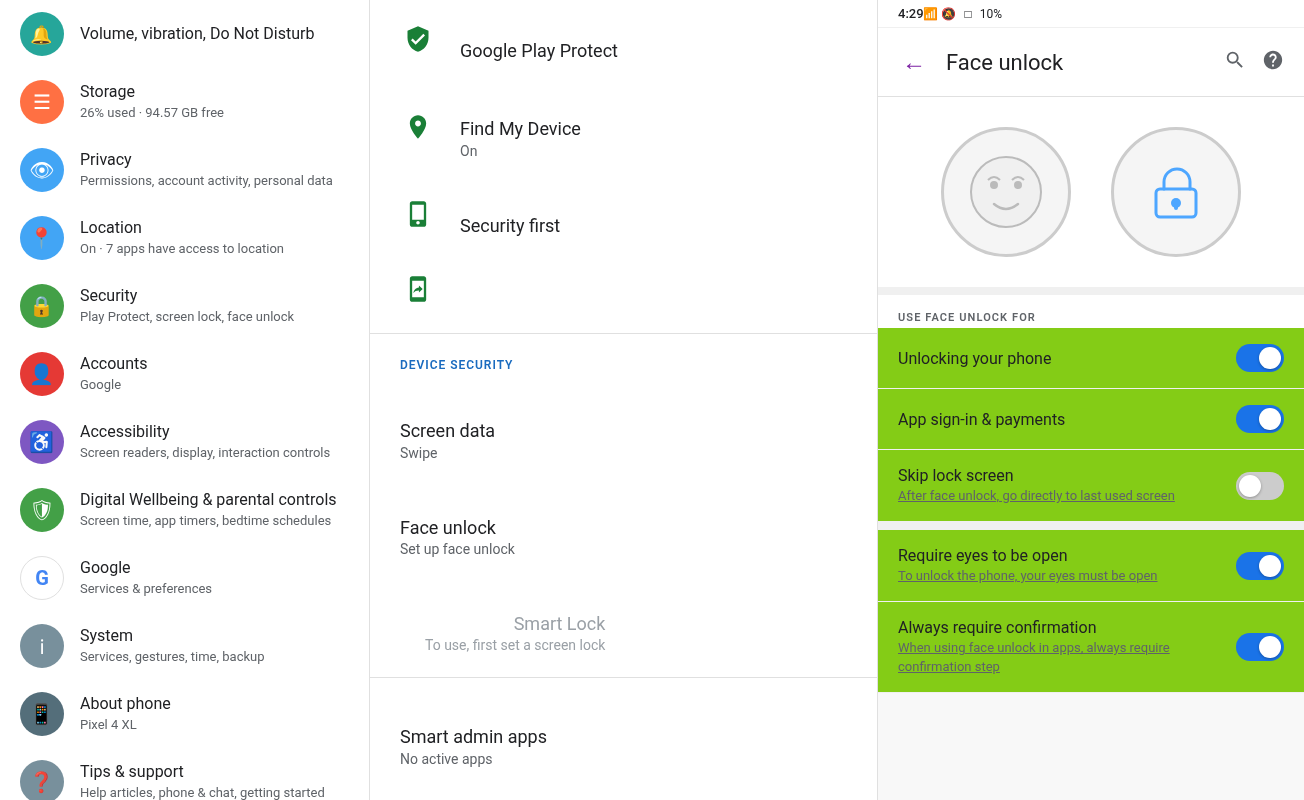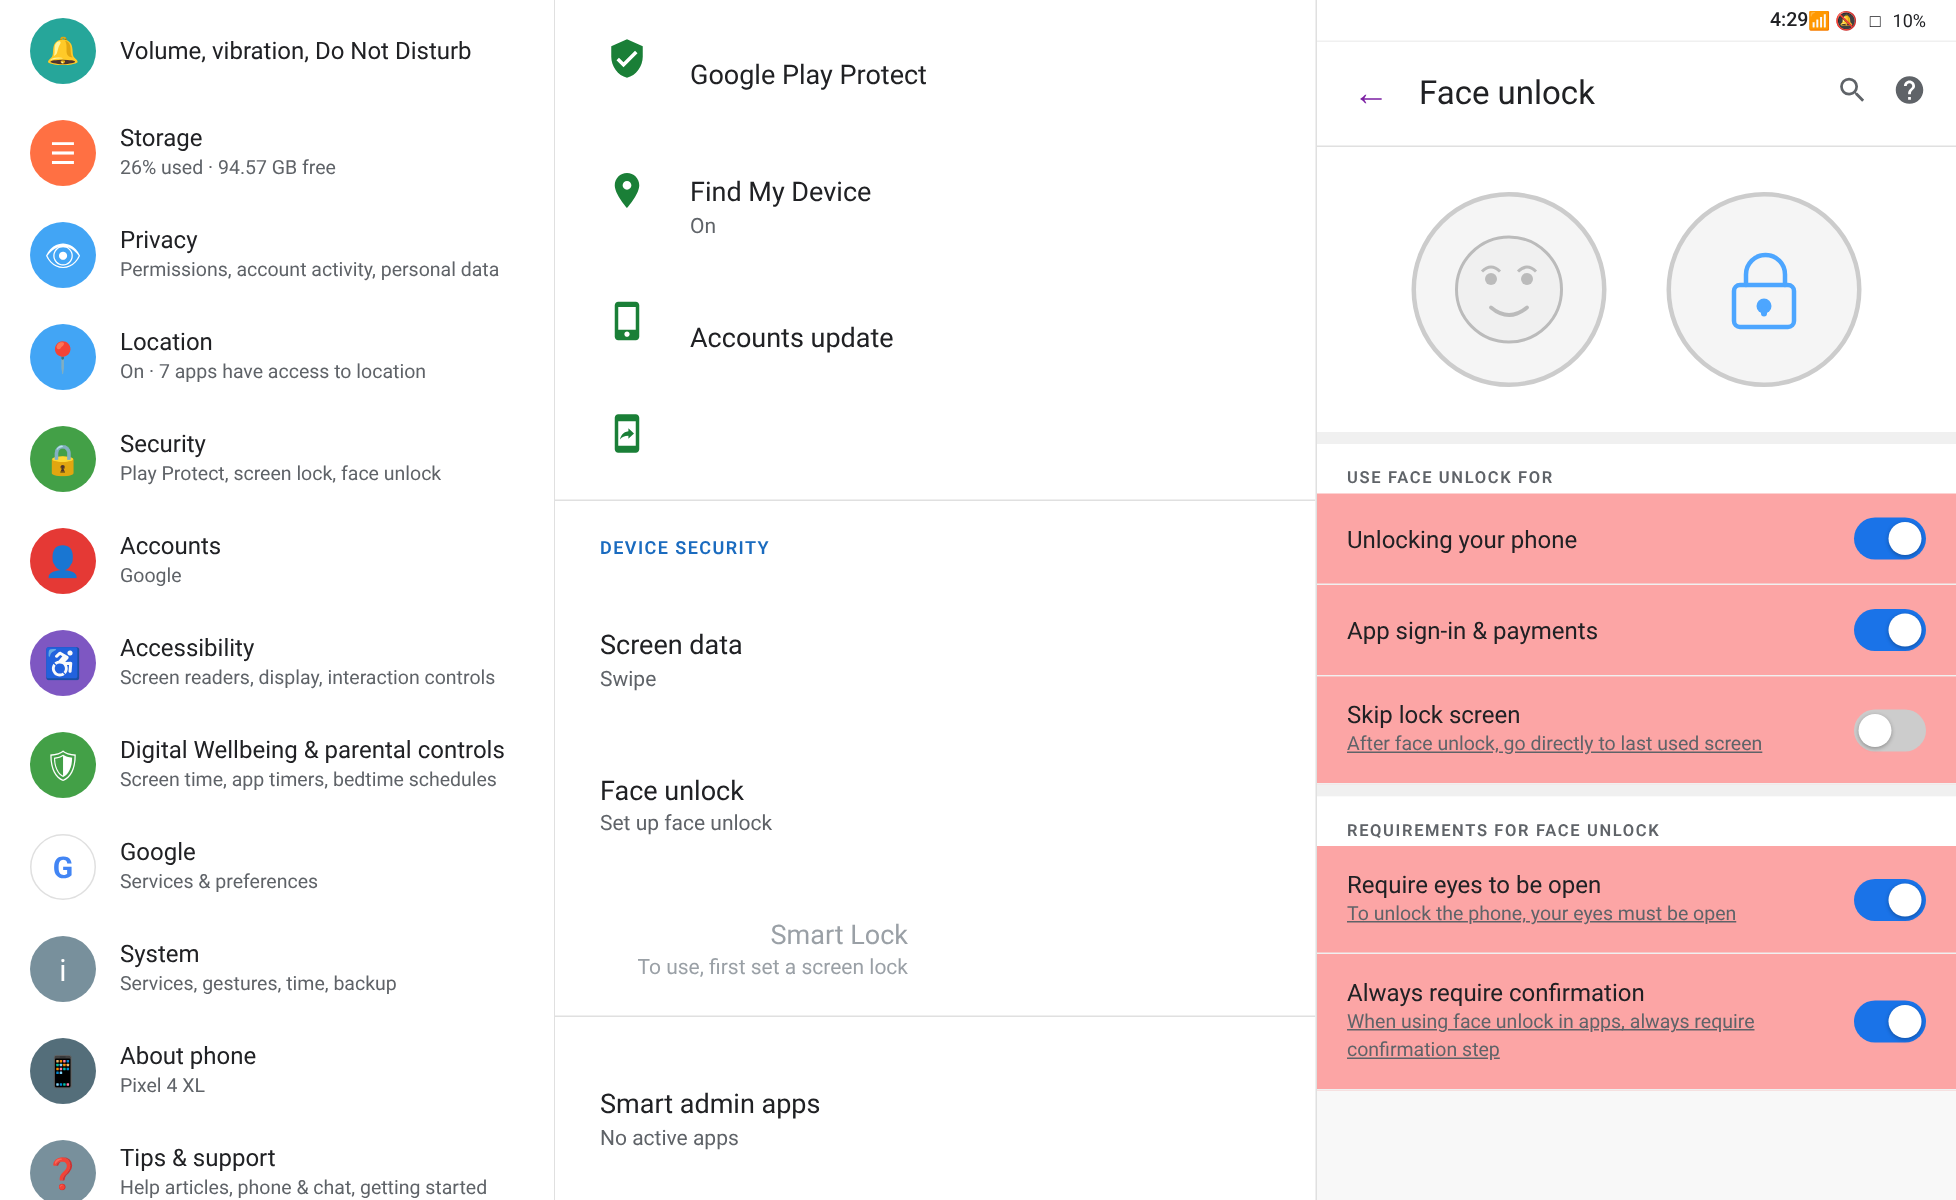--- a/index.html
+++ b/index.html
@@ -153,21 +153,21 @@
       color: #5f6368;
       font-size: 20px;
     }
     .header-icon { cursor: pointer; }
 
     
     .status-bar {
       background: #fff;
       padding: 6px 20px;
       display: flex;
-      justify-content: flex-end;
+      justify-content: flex-start;
       align-items: center;
       font-size: 13px;
       color: #202124;
       border-bottom: 1px solid #f0f0f0;
     }
     .status-bar-right { display: flex; gap: 8px; align-items: center; font-size: 12px; }
 
     
     .face-illustrations {
       display: flex;
@@ -212,21 +212,21 @@
       color: #5f6368;
       letter-spacing: 0.1em;
       text-transform: uppercase;
     }
     .settings-row {
       display: flex;
       align-items: center;
       justify-content: space-between;
       padding: 16px 20px;
       border-bottom: 1px solid #f0f0f0;
-      background: #fca5a5;
+      background: #84cc16;
     }
     .settings-row-text { display: flex; flex-direction: column; flex: 1; padding-right: 16px; }
     .settings-row-title { font-size: 16px; color: #202124; font-weight: 400; }
     .settings-row-subtitle { font-size: 13px; color: #5f6368; margin-top: 2px; line-height: 1.4; text-decoration: underline; }
 
     
     .toggle {
       width: 48px;
       height: 28px;
       border-radius: 14px;
@@ -363,21 +363,21 @@
       <span class="middle-subtitle">On</span>
     </div>
   </div>
   <div class="middle-item">
     <div class="middle-icon" style="color:#1a7f37;">
       <svg width="28" height="28" viewBox="0 0 24 24" fill="#1a7f37">
           <path d="M17 1H7c-1.1 0-2 .9-2 2v18c0 1.1.9 2 2 2h10c1.1 0 2-.9 2-2V3c0-1.1-.9-2-2-2zm-5 20c-.83 0-1.5-.67-1.5-1.5S11.17 18 12 18s1.5.67 1.5 1.5S12.83 21 12 21zm5-4H7V4h10v13z"></path>
         </svg>
     </div>
     <div class="middle-text-wrap">
-      <span class="middle-title">Accounts update</span>
+      <span class="middle-title">Security first</span>
     </div>
   </div>
   <div class="middle-item">
     <div class="middle-icon" style="color:#1a7f37;">
       <svg width="28" height="28" viewBox="0 0 24 24" fill="#1a7f37">
           <path d="M17 1.01L7 1c-1.1 0-2 .9-2 2v18c0 1.1.9 2 2 2h10c1.1 0 2-.9 2-2V3c0-1.1-.9-1.99-2-1.99zM17 19H7V5h10v14zm-4.2-5.78v1.75l3.2-2.99L12.8 9v1.7c-3.11.43-4.35 2.56-4.8 4.7 1.11-1.5 2.58-2.18 4.8-2.18z"></path>
         </svg>
     </div>
   </div>
 
@@ -491,21 +491,20 @@
       </div>
       <div class="toggle off">
         <div class="toggle-knob"></div>
       </div>
     </div>
   </div>
 
   <div class="section-gap"></div>
 
   <div class="settings-section">
-    <div class="settings-section-label">REQUIREMENTS FOR FACE UNLOCK</div>
     <div class="settings-row">
       <div class="settings-row-text">
         <span class="settings-row-title">Require eyes to be open</span>
         <span class="settings-row-subtitle">To unlock the phone, your eyes must be open</span>
       </div>
       <div class="toggle on">
         <div class="toggle-knob"></div>
       </div>
     </div>
     <div class="settings-row">

